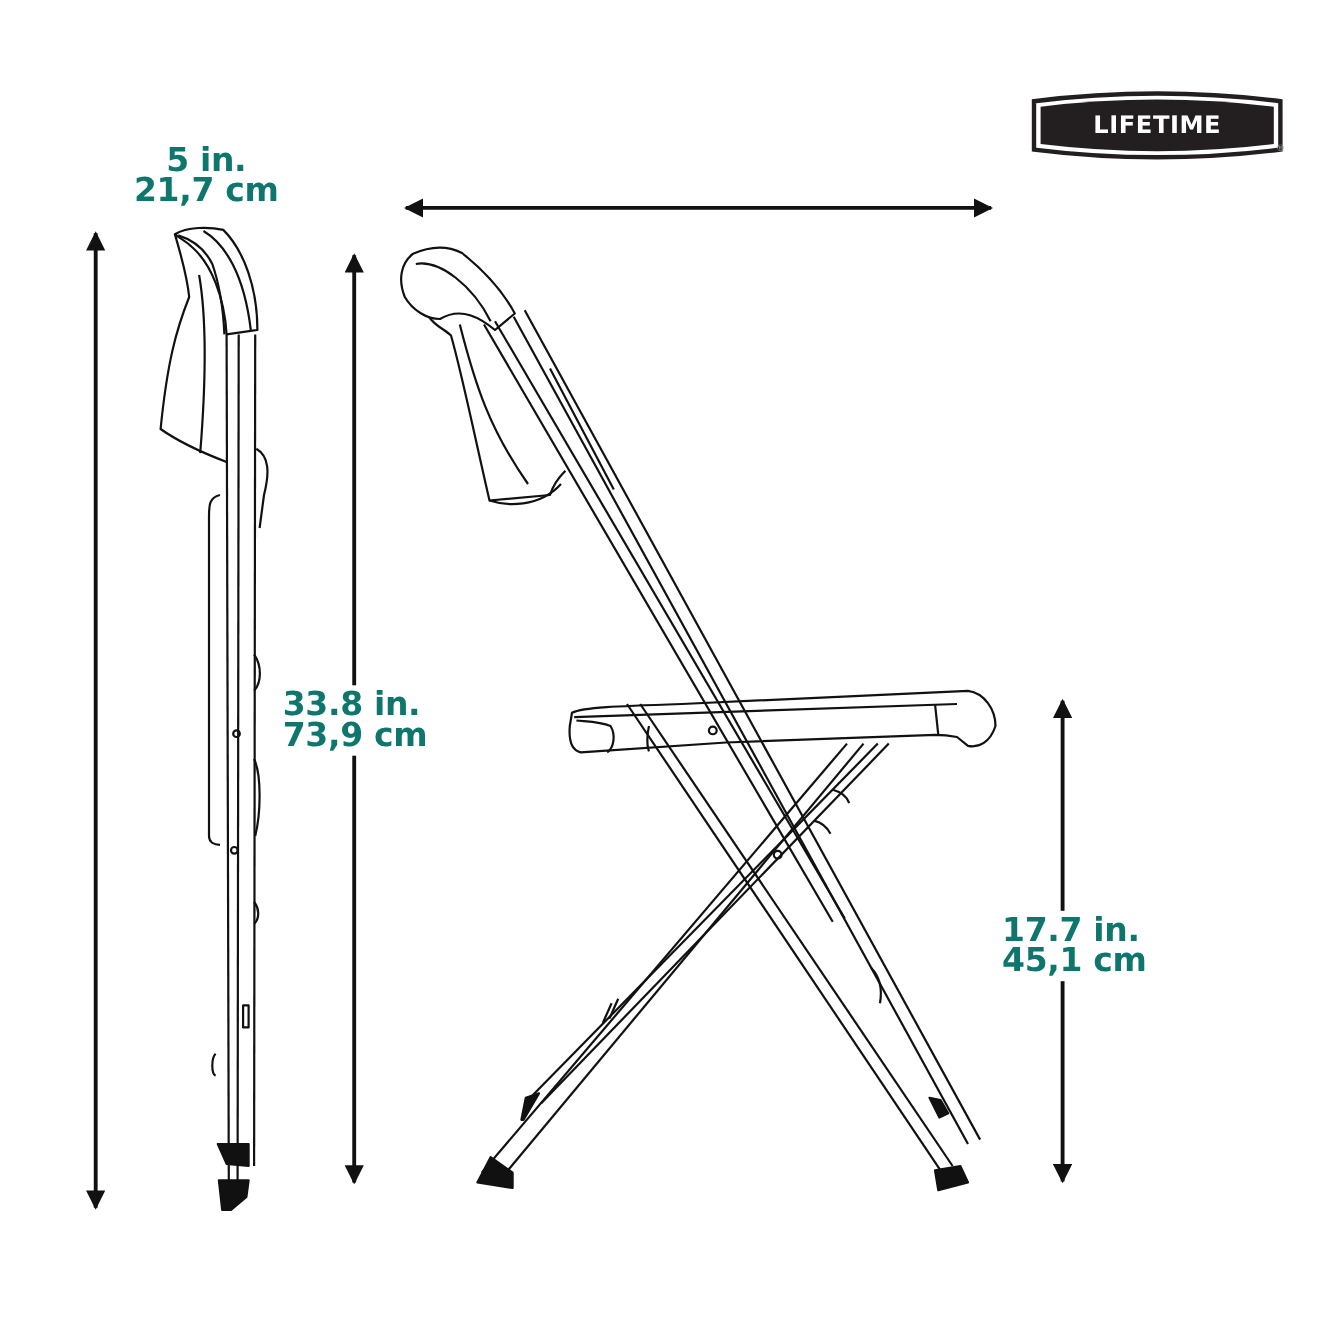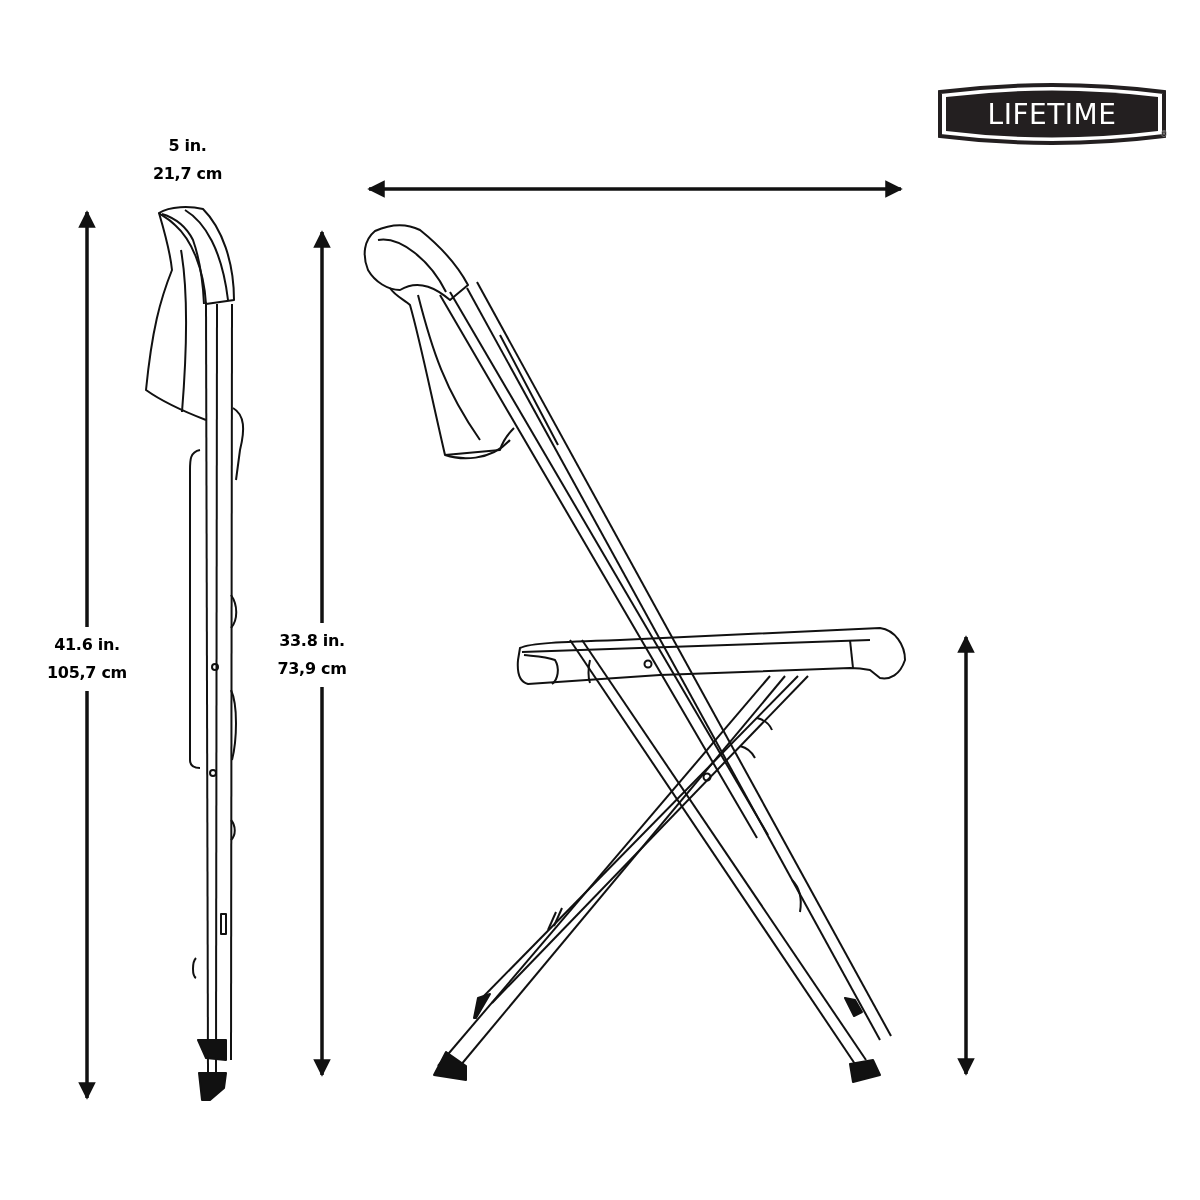--- a/index.html
+++ b/index.html
@@ -1,32 +1,32 @@
 <!DOCTYPE html>
 <html><head>
 <meta charset="utf-8">
 <style>
   html, body { margin: 0; padding: 0; background: #ffffff; }
   body { width: 1200px; height: 1200px; position: relative; overflow: hidden; font-family: "DejaVu Sans", sans-serif; }
   .stage { position: absolute; left: 0; top: 0; width: 1200px; height: 1200px; }
   svg.art { position: absolute; left: 0; top: 0; }
   .label {
-    position: absolute; text-align: center; color: #000000;
+    position: absolute; text-align: center; color: #0f766e;
     font-family: "DejaVu Sans", sans-serif; font-weight: bold;
-    font-size: 16px; line-height: 28px; letter-spacing: -0.3px; background: #ffffff;
+    font-size: 30px; line-height: 28px; letter-spacing: -0.3px; background: #ffffff;
   }
   .label span { display: block; white-space: nowrap; }
   .logo {
     position: absolute; left: 936px; top: 86px; width: 232px; height: 56px;
   }
   .logo-text {
     position: absolute; left: 0; top: 0; width: 232px; height: 56px;
     display: flex; align-items: center; justify-content: center;
-    color: #ffffff; font-family: "DejaVu Sans", sans-serif; font-weight: normal;
-    font-size: 28px; letter-spacing: 0.5px;
+    color: #ffffff; font-family: "DejaVu Sans", sans-serif; font-weight: bold;
+    font-size: 22px; letter-spacing: 0.5px;
   }
   .reg { position: absolute; left: 1160px; top: 130px; font-size: 8px; color: #999; font-family: "DejaVu Sans", sans-serif; }
 </style>
 </head>
 <body>
 
 <div class="stage">
 
   <svg class="art" width="1200" height="1200" viewBox="0 0 1200 1200">
     <defs>
@@ -126,24 +126,24 @@
     <div class="logo-text">LIFETIME</div>
   </div>
   <div class="reg">®</div>
 
   <div class="label" style="left:120px; top:132px; width:135px;">
     <span>5 in.</span>
     <span>21,7 cm</span>
   </div>
 
 
-  <div class="label" style="left:27px; top:627px; width:120px; padding:4px 0;">
-    <span>41.6 in.</span>
-    <span>105,7 cm</span>
-  </div>
 
   <div class="label" style="left:257px; top:623px; width:110px; padding:4px 0;">
     <span>33.8 in.</span>
     <span>73,9 cm</span>
   </div>
 
+  <div class="label" style="left:911px; top:828px; width:110px; padding:4px 0;">
+    <span>17.7 in.</span>
+    <span>45,1 cm</span>
+  </div>
 
 </div>
 
 </body></html>

